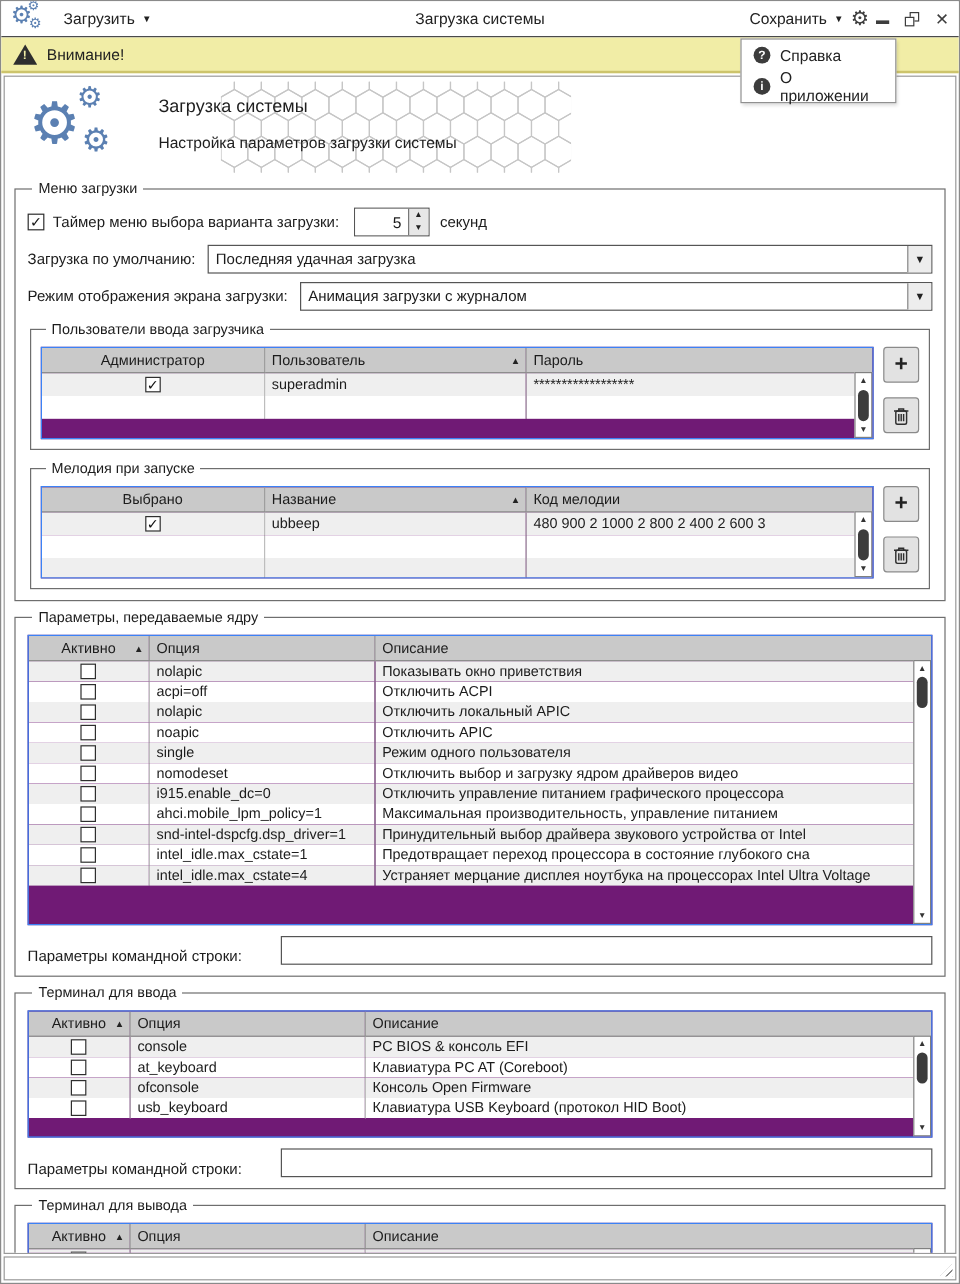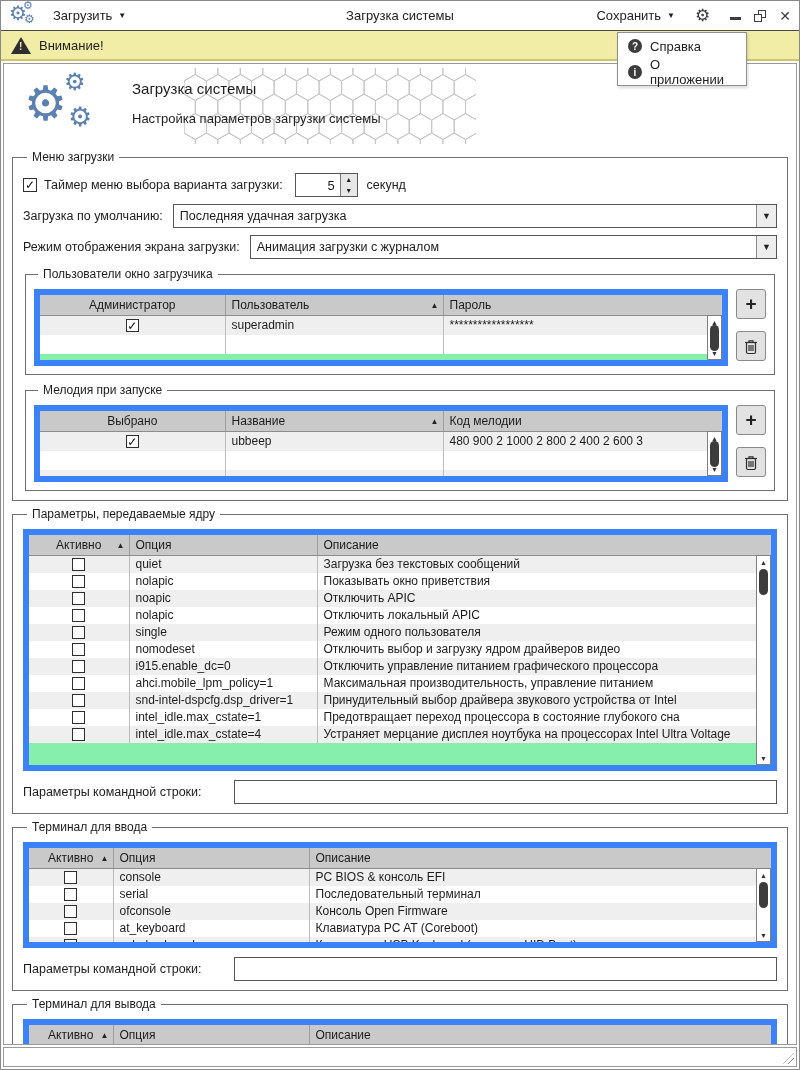--- a/index.html
+++ b/index.html
@@ -10,21 +10,21 @@
 
   
   .toolbar { height:30px; flex:0 0 30px; display:flex; align-items:center; padding:0 8px; border-bottom:1px solid #4a4a4a; position:relative; background:#fff; }
   .applogo { position:relative; width:30px; height:24px; margin-right:8px; color:#5b80b2; }
   .applogo .g1 { position:absolute; left:0; top:-1px; font-size:20px; line-height:20px; }
   .applogo .g2 { position:absolute; left:14px; top:-4px; font-size:11px; line-height:11px; }
   .applogo .g3 { position:absolute; left:15px; top:9px; font-size:12px; line-height:12px; }
   .tool-btn { display:flex; align-items:center; gap:6px; font-size:13px; color:#222; padding:4px 6px; cursor:default; }
   .caret { font-size:8px; color:#222; }
   .tb-title { position:absolute; left:0; right:0; text-align:center; font-size:13px; color:#222; pointer-events:none; }
-  .tb-right { margin-left:auto; display:flex; align-items:center; gap:14px; z-index:2; }
+  .tb-right { margin-left:auto; display:flex; align-items:center; z-index:2; }
   .gear-btn { font-size:17px; color:#3d3d3d; line-height:17px; }
   .winctl { display:flex; align-items:center; gap:13px; margin-left:6px; }
   .ic-min { width:11px; height:3px; background:#3d3d3d; margin-top:6px; }
   .ic-restore { position:relative; width:12px; height:12px; }
   .ic-restore .back { position:absolute; right:0; top:0; width:8px; height:8px; border:1.5px solid #3d3d3d; }
   .ic-restore .front { position:absolute; left:0; bottom:0; width:8px; height:8px; border:1.5px solid #3d3d3d; background:#fff; }
   .ic-close { font-size:14px; color:#3d3d3d; line-height:14px; }
 
   
   .menu-popup { position:absolute; top:31px; left:616px; width:130px; background:#fff; border:1px solid #909090; box-shadow:1px 2px 3px rgba(0,0,0,.15); z-index:50; }
@@ -62,21 +62,21 @@
   .spin-btns { width:17px; border-left:1px solid #777; background:#e7e7e7; display:flex; flex-direction:column; }
   .spin-a { flex:1; display:flex; align-items:center; justify-content:center; font-size:7px; color:#222; line-height:1; }
   .unit { margin-left:9px; }
 
   .combo { display:flex; flex:1; margin-left:10px; border:1px solid #555; height:24px; background:#fff; }
   .combo-val { flex:1; display:flex; align-items:center; padding-left:6px; font-size:12.5px; }
   .combo-btn { width:20px; border-left:1px solid #888; background:#ededed; display:flex; align-items:center; justify-content:center; font-size:9px; color:#222; }
 
   
   .tbl-area { display:flex; gap:8px; margin-top:6px; }
-  .table-wrap { position:relative; border:6px solid #3b82f6; overflow:hidden; flex:1; background:#86efac; }
+  .table-wrap { position:relative; border:1px solid #3b82f6; overflow:hidden; flex:1; background:#701a75; }
   table { border-collapse:collapse; table-layout:fixed; width:100%; font-size:12px; }
   th { background:#c9c9c9; height:20px; font-weight:normal; border-right:1px solid #9e9e9e; border-bottom:1px solid #8d8d8d; padding:0; }
   th:last-child { border-right:none; }
   .th-flex { position:relative; display:flex; align-items:center; padding:0 6px; height:20px; }
   .th-flex.center { justify-content:center; }
   .sort-arrow { position:absolute; right:4px; font-size:8px; color:#222; }
   td { height:18px; border-right:1px solid #bdbdbd; padding:0 6px; overflow:hidden; white-space:nowrap; }
   td:last-child { border-right:none; }
   td.c-center { text-align:center; }
   td .cb { width:13px; height:13px; vertical-align:middle; }
@@ -99,21 +99,21 @@
   .vscroll { position:absolute; top:20px; right:0; bottom:0; width:15px; background:#fff; border:1px solid #808080; display:flex; flex-direction:column; }
   .sb-btn { height:12px; display:flex; align-items:center; justify-content:center; font-size:7px; color:#333; }
   .sb-track { flex:1; position:relative; }
   .sb-thumb { position:absolute; left:2px; right:2px; height:26px; background:#3c3c3c; border-radius:5px; }
   .thumb-top { top:1px; }
   .thumb-mid { top:50%; transform:translateY(-50%); }
 
   .side-btns { display:flex; flex-direction:column; gap:12px; flex:0 0 30px; }
   .sq-btn { width:30px; height:30px; border:1px solid #8a8a8a; border-radius:3px; background:#e2e2e2; display:flex; align-items:center; justify-content:center; font-size:19px; font-weight:bold; color:#222; }
 
-  .cmd-row { display:flex; align-items:center; margin-top:9px; font-size:12.5px; }
+  .cmd-row { display:flex; align-items:flex-end; margin-top:9px; font-size:12.5px; }
   .cmd-row input { flex:1; margin-left:32px; height:24px; border:1px solid #555; background:#fff; font-family:"Liberation Sans",sans-serif; font-size:12.5px; padding:0 5px; }
 
   
   .statusbar { flex:0 0 20px; margin:2px; border:1px solid #9a9a9a; position:relative; background:#fff; }
   .grip { position:absolute; right:2px; bottom:2px; width:11px; height:11px; background:repeating-linear-gradient(135deg, transparent 0 3px, #8a8a8a 3px 4px); clip-path:polygon(100% 0, 100% 100%, 0 100%); }
 </style>
 </head>
 <body>
 
 <div class="window">
@@ -313,21 +313,21 @@
 
       <div class="form-row">
         <span>Режим отображения экрана загрузки:</span>
         <span class="combo">
           <span class="combo-val">Анимация загрузки с журналом</span>
           <span class="combo-btn">▼</span>
         </span>
       </div>
 
       <fieldset class="sub">
-        <legend>Пользователи окно загрузчика</legend>
+        <legend>Пользователи ввода загрузчика</legend>
         <div class="tbl-area">
           <div class="table-wrap tw-small">
             <table class="tbl-users">
               <thead>
                   <tr>
                     <th>
                       <div class="th-flex center">
                         <span>Администратор</span>
                       </div>
                     </th>
@@ -474,37 +474,37 @@
                   <th>
                     <div class="th-flex">
                       <span>Описание</span>
                     </div>
                   </th>
                 </tr>
               </thead>
               <tbody>
                 <tr>
                   <td class="c-center"><span class="cb"></span></td>
-                  <td>quiet</td>
-                  <td>Загрузка без текстовых сообщений</td>
-                </tr>
-                <tr>
-                  <td class="c-center"><span class="cb"></span></td>
                   <td>nolapic</td>
                   <td>Показывать окно приветствия</td>
                 </tr>
                 <tr>
                   <td class="c-center"><span class="cb"></span></td>
+                  <td>acpi=off</td>
+                  <td>Отключить ACPI</td>
+                </tr>
+                <tr>
+                  <td class="c-center"><span class="cb"></span></td>
+                  <td>nolapic</td>
+                  <td>Отключить локальный APIC</td>
+                </tr>
+                <tr>
+                  <td class="c-center"><span class="cb"></span></td>
                   <td>noapic</td>
                   <td>Отключить APIC</td>
-                </tr>
-                <tr>
-                  <td class="c-center"><span class="cb"></span></td>
-                  <td>nolapic</td>
-                  <td>Отключить локальный APIC</td>
                 </tr>
                 <tr>
                   <td class="c-center"><span class="cb"></span></td>
                   <td>single</td>
                   <td>Режим одного пользователя</td>
                 </tr>
                 <tr>
                   <td class="c-center"><span class="cb"></span></td>
                   <td>nomodeset</td>
                   <td>Отключить выбор и загрузку ядром драйверов видео</td>
@@ -577,32 +577,27 @@
                 </tr>
               </thead>
               <tbody>
                 <tr>
                   <td class="c-center"><span class="cb"></span></td>
                   <td>console</td>
                   <td>PC BIOS &amp; консоль EFI</td>
                 </tr>
                 <tr>
                   <td class="c-center"><span class="cb"></span></td>
-                  <td>serial</td>
-                  <td>Последовательный терминал</td>
+                  <td>at_keyboard</td>
+                  <td>Клавиатура PC AT (Coreboot)</td>
                 </tr>
                 <tr>
                   <td class="c-center"><span class="cb"></span></td>
                   <td>ofconsole</td>
                   <td>Консоль Open Firmware</td>
-                </tr>
-                <tr>
-                  <td class="c-center"><span class="cb"></span></td>
-                  <td>at_keyboard</td>
-                  <td>Клавиатура PC AT (Coreboot)</td>
                 </tr>
                 <tr>
                   <td class="c-center"><span class="cb"></span></td>
                   <td>usb_keyboard</td>
                   <td>Клавиатура USB Keyboard (протокол HID Boot)</td>
                 </tr>
               </tbody>
           </table>
           <div class="vscroll">
             <span class="sb-btn">▲</span>

